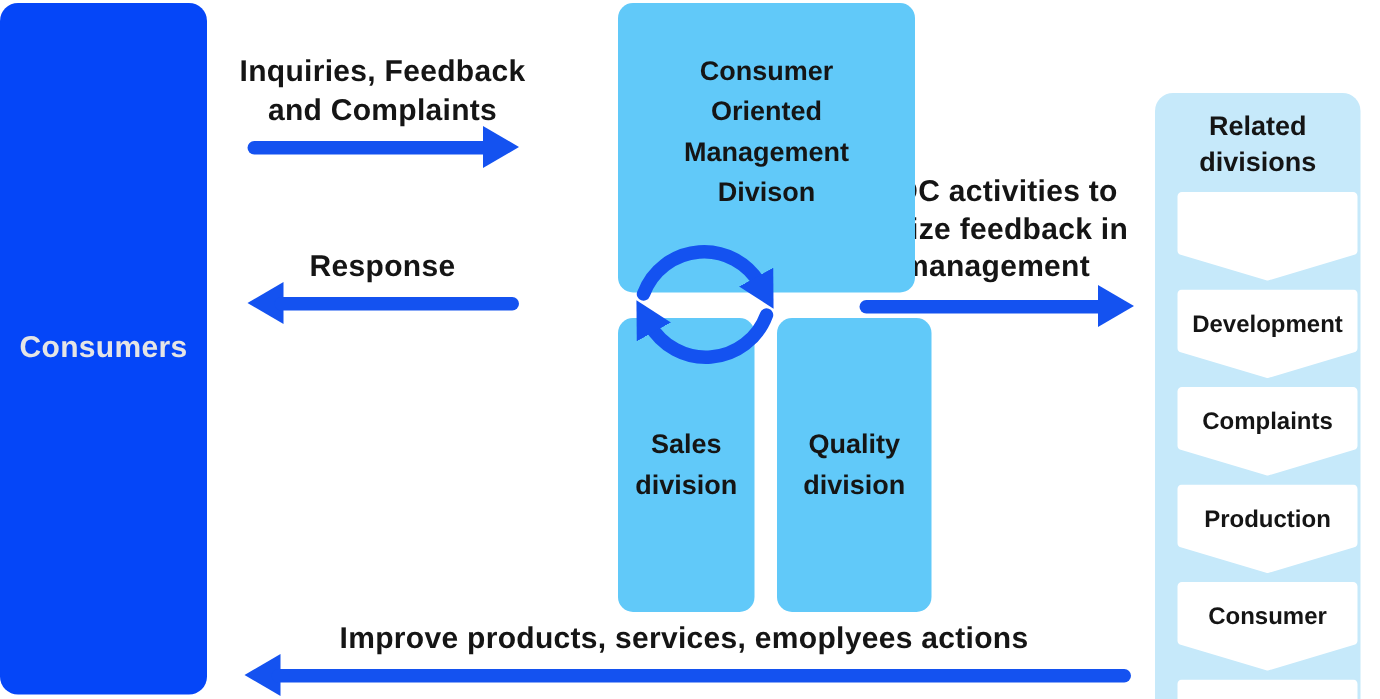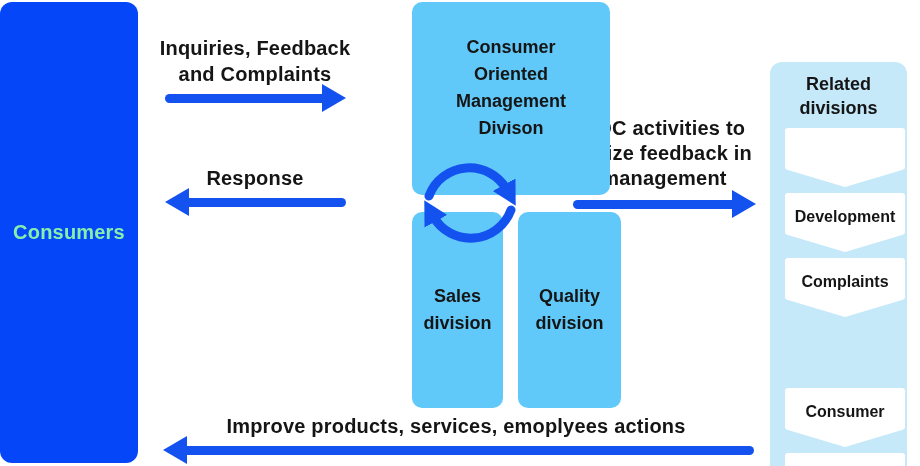--- a/index.html
+++ b/index.html
@@ -15,21 +15,21 @@
   .stage{
     position:relative;width:920px;height:466px;background:#ffffff;overflow:hidden;
   }
   
   .consumers-box{
     position:absolute;left:0;top:2px;width:138px;height:461px;
     background:var(--deep-blue);border-radius:12px;
     display:flex;align-items:center;justify-content:center;
   }
   .consumers-box .label{
-    color:#86efac;font-size:20px;font-weight:600;letter-spacing:.2px;
+    color:#e5e5e5;font-size:20px;font-weight:600;letter-spacing:.2px;
   }
   
   .flow-label{
     position:absolute;text-align:center;font-weight:600;color:var(--ink);
     font-size:20px;line-height:26px;letter-spacing:.2px;
   }
   .lbl-inquiries{left:148px;top:35px;width:214px;}
   .lbl-response{left:148px;top:165px;width:214px;}
   .lbl-voc{left:574px;top:116px;width:180px;line-height:25px;}
   .lbl-improve{left:150px;top:413px;width:612px;}
@@ -149,20 +149,26 @@
           <path d="M7 3 H121 V39 L64 56 L7 39 Z" fill="#ffffff" stroke="#ffffff" stroke-width="6" stroke-linejoin="round"></path>
         </svg>
       <div class="label">Development</div>
     </div>
     <div class="chevron chev-2">
       <svg viewBox="0 0 128 60">
           <path d="M7 3 H121 V39 L64 56 L7 39 Z" fill="#ffffff" stroke="#ffffff" stroke-width="6" stroke-linejoin="round"></path>
         </svg>
       <div class="label">Complaints</div>
     </div>
+    <div class="chevron chev-3">
+      <svg viewBox="0 0 128 60">
+          <path d="M7 3 H121 V39 L64 56 L7 39 Z" fill="#ffffff" stroke="#ffffff" stroke-width="6" stroke-linejoin="round"></path>
+        </svg>
+      <div class="label">Production</div>
+    </div>
     <div class="chevron chev-4">
       <svg viewBox="0 0 128 60">
           <path d="M7 3 H121 V39 L64 56 L7 39 Z" fill="#ffffff" stroke="#ffffff" stroke-width="6" stroke-linejoin="round"></path>
         </svg>
       <div class="label">Consumer</div>
     </div>
     <div class="chevron chev-5">
       <svg viewBox="0 0 128 60">
           <path d="M7 3 H121 V39 L64 56 L7 39 Z" fill="#ffffff" stroke="#ffffff" stroke-width="6" stroke-linejoin="round"></path>
         </svg>

